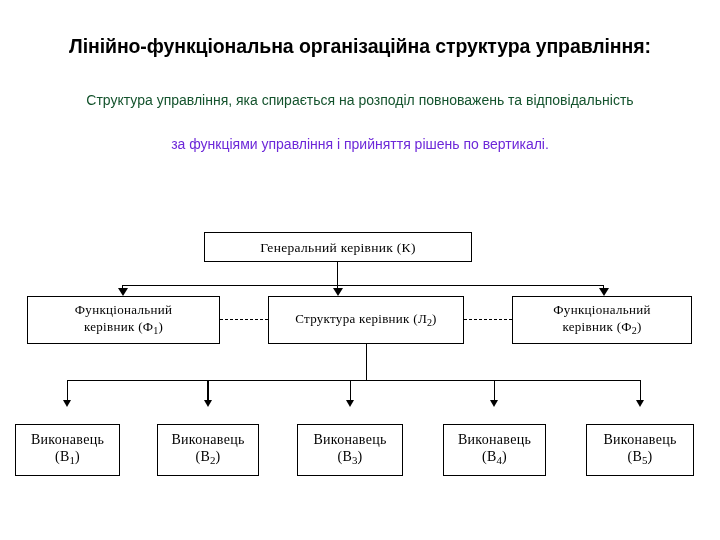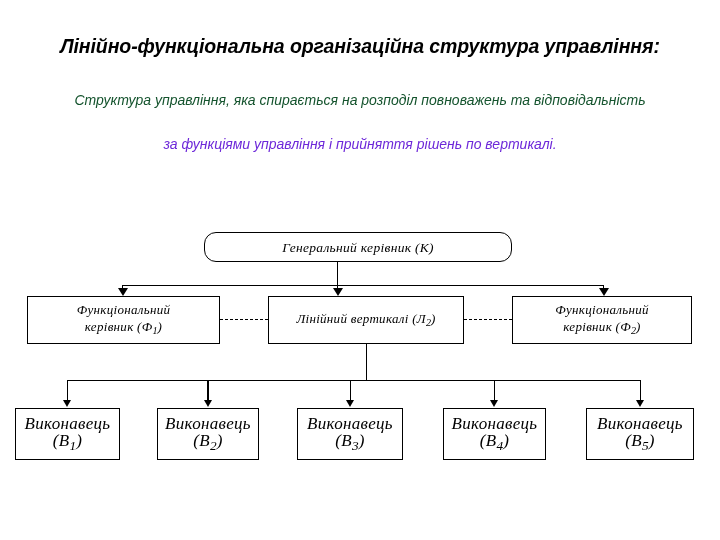--- a/index.html
+++ b/index.html
@@ -8,21 +8,20 @@
     background: #ffffff;
   }
   #page {
     position: relative;
     width: 720px;
     height: 540px;
     background: #ffffff;
     overflow: hidden;
     font-family: "Liberation Sans", sans-serif;
     color: #000000;
-    font-style: italic;
   }
 
   
   .title {
     position: absolute;
     left: 50px;
     top: 34px;
     width: 620px;
     text-align: center;
     font-family: "Liberation Sans", sans-serif;
@@ -74,41 +73,40 @@
     padding: 0 4px;
     line-height: 17px;
     white-space: pre-line;
     letter-spacing: 0.3px;
   }
 
   
   #node-top {
     left: 204px;
     top: 232px;
-    width: 308px;
+    width: 268px;
     height: 30px;
     font-size: 13.5px;
-    border-radius: 12px;
   }
 
   
   .node-mid {
     top: 296px;
     height: 48px;
     font-size: 13px;
   }
   #node-f1 { left: 27px;  width: 193px; }
   #node-l2 { left: 268px; width: 196px; }
   #node-f2 { left: 512px; width: 180px; }
 
   
   .node-bot {
-    top: 408px;
+    top: 424px;
     height: 52px;
-    font-size: 17px;
+    font-size: 14px;
   }
   #node-b1 { left: 15px;  width: 105px; }
   #node-b2 { left: 157px; width: 102px; }
   #node-b3 { left: 297px; width: 106px; }
   #node-b4 { left: 443px; width: 103px; }
   #node-b5 { left: 586px; width: 108px; }
 
   .sub {
     font-size: 0.78em;
     vertical-align: -0.28em;
@@ -189,21 +187,21 @@
 
   <div class="node" id="node-top">
     <span class="label">Генеральний керівник (К)</span>
   </div>
 
   <div class="node node-mid" id="node-f1">
     <span class="label"><span>Функціональний</span><br><span>керівник (Ф</span><span class="sub">1</span><span>)</span></span>
   </div>
 
   <div class="node node-mid" id="node-l2">
-    <span class="label"><span>Лінійний  вертикалі (Л</span><span class="sub">2</span><span>)</span></span>
+    <span class="label"><span>Структура  керівник (Л</span><span class="sub">2</span><span>)</span></span>
   </div>
 
   <div class="node node-mid" id="node-f2">
     <span class="label"><span>Функціональний</span><br><span>керівник (Ф</span><span class="sub">2</span><span>)</span></span>
   </div>
 
   <div class="node node-bot" id="node-b1">
     <span class="label"><span>Виконавець</span><br><span>(В</span><span class="sub">1</span><span>)</span></span>
   </div>
 

